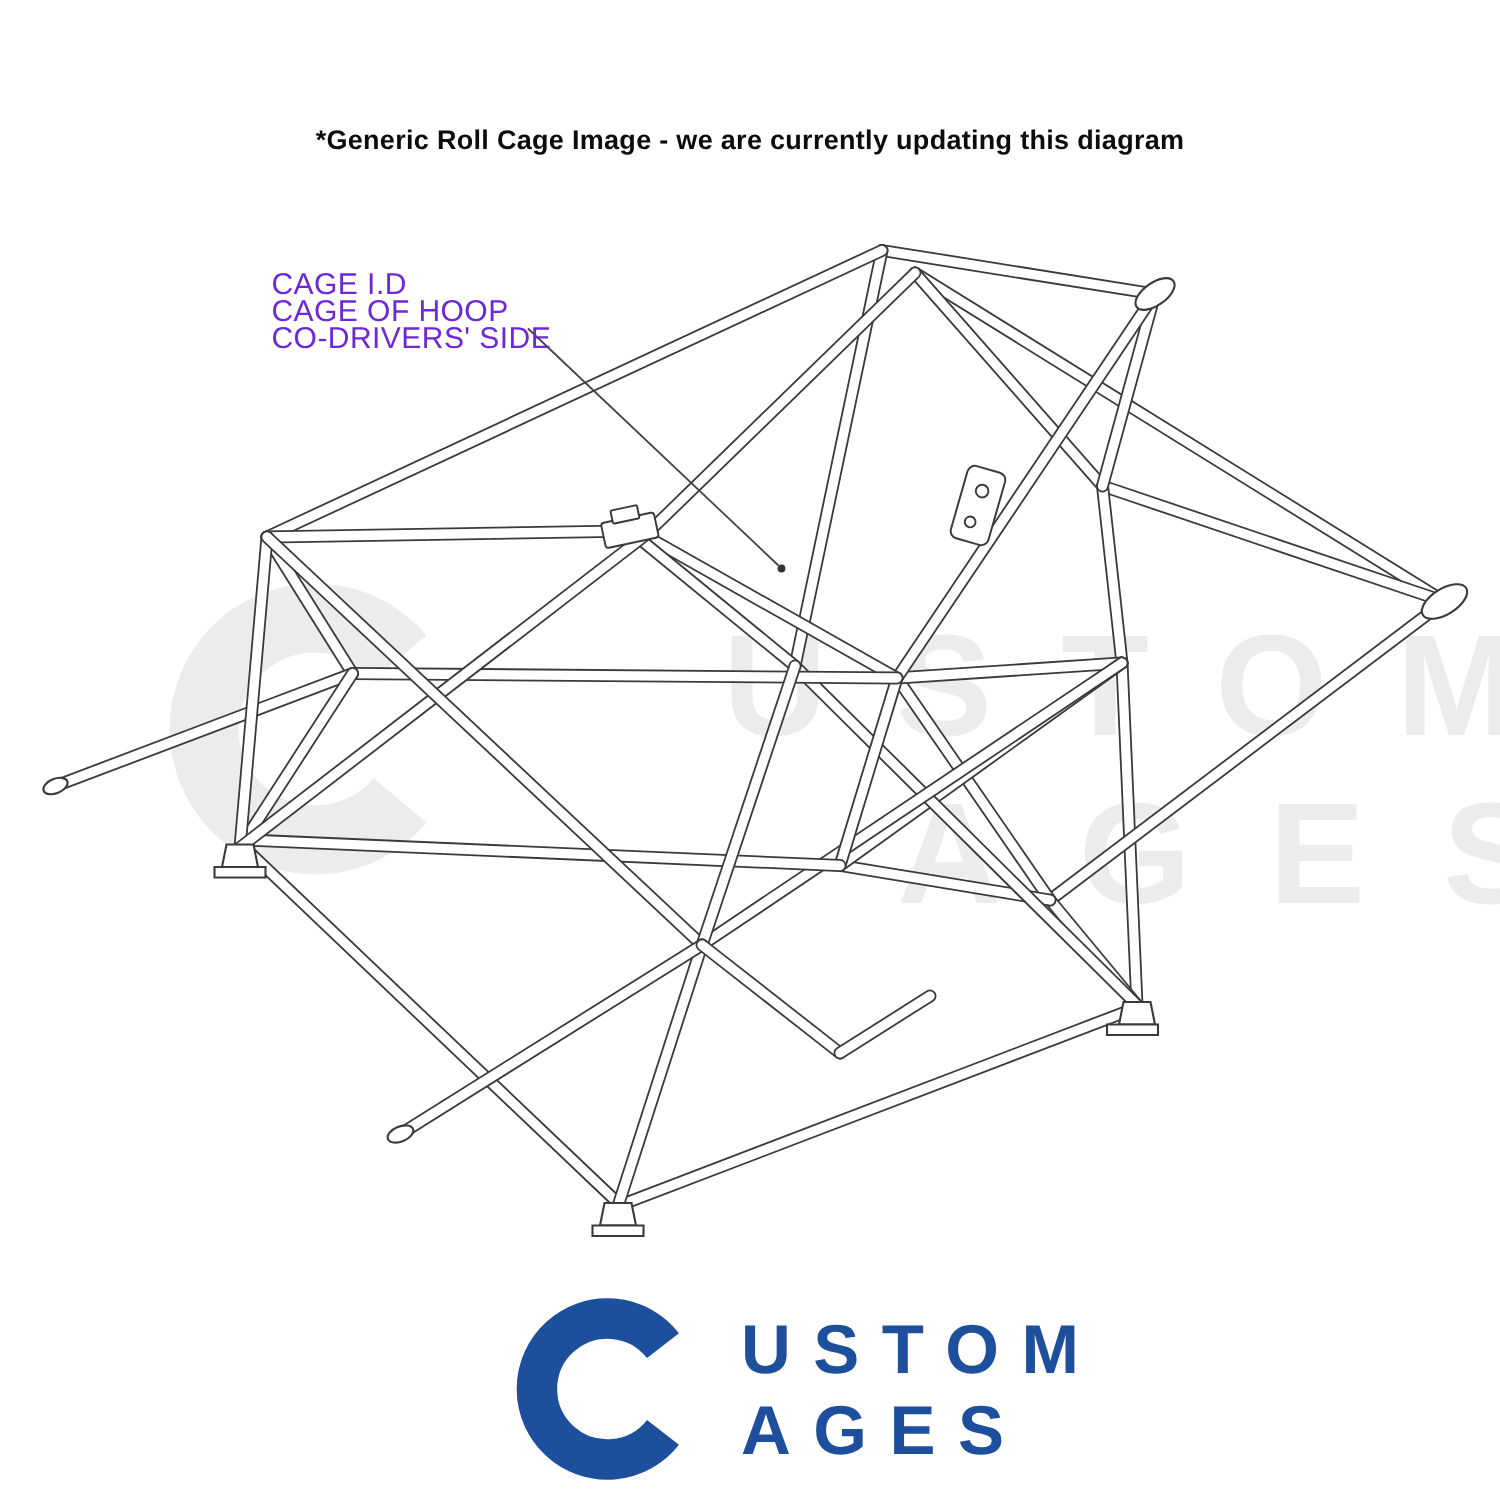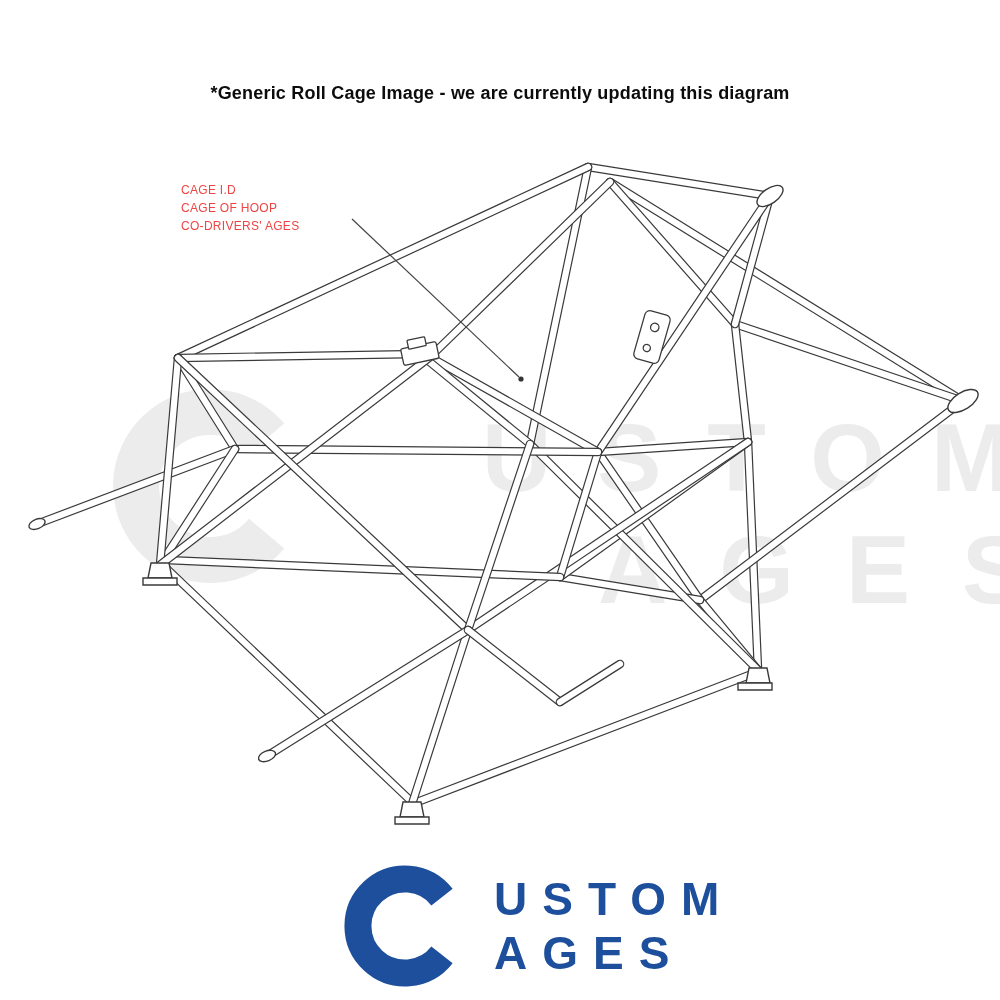--- a/index.html
+++ b/index.html
@@ -8,21 +8,21 @@
     --line:#3a3a3a;
   }
   html,body{margin:0;padding:0;background:#fff;}
   .page{position:relative;width:1000px;height:1000px;background:#fff;overflow:hidden;
         font-family:"Liberation Sans",sans-serif;margin-top:12px;}
 
   .disclaimer{position:absolute;top:71px;left:0;width:100%;text-align:center;
               font-size:18px;font-weight:700;color:#0c0c0c;z-index:6;letter-spacing:0.2px;}
 
   .annotation{position:absolute;left:181px;top:169px;z-index:7;
-              font-size:12px;line-height:18px;color:#ef4444;letter-spacing:0.3px;}
+              font-size:20px;line-height:18px;color:#6d28d9;letter-spacing:0.3px;}
 
   
   .wm{position:absolute;z-index:1;color:var(--watermark-gray);font-weight:700;}
   .wm-word{font-size:96px;line-height:1;white-space:nowrap;}
   .wm-top{left:482px;top:398px;letter-spacing:46px;}
   .wm-bottom{left:598px;top:510px;letter-spacing:52px;}
   .wm-c{left:92px;top:372px;}
   .wm-c path{stroke:var(--watermark-gray);}
 
   
@@ -204,21 +204,21 @@
       <circle cx="650" cy="337" r="3.6"></circle>
     </g>
 
     <line class="leader-line" x1="352" y1="207" x2="519" y2="365"></line>
     <circle class="leader-dot" cx="521" cy="367" r="2.6"></circle>
   </svg>
 
   <div class="annotation">
     <div>CAGE I.D</div>
     <div>CAGE OF HOOP</div>
-    <div>CO-DRIVERS' AGES</div>
+    <div>CO-DRIVERS' SIDE</div>
   </div>
 
   <div class="logo logo-c">
     <svg width="160" height="124" viewBox="0 0 160 124">
       <path d="M117 33.1 A47 47 0 1 0 117 90.9" fill="none" stroke-width="27"></path>
     </svg>
   </div>
   <div class="logo logo-word logo-top">USTOM</div>
   <div class="logo logo-word logo-bottom">AGES</div>
 

